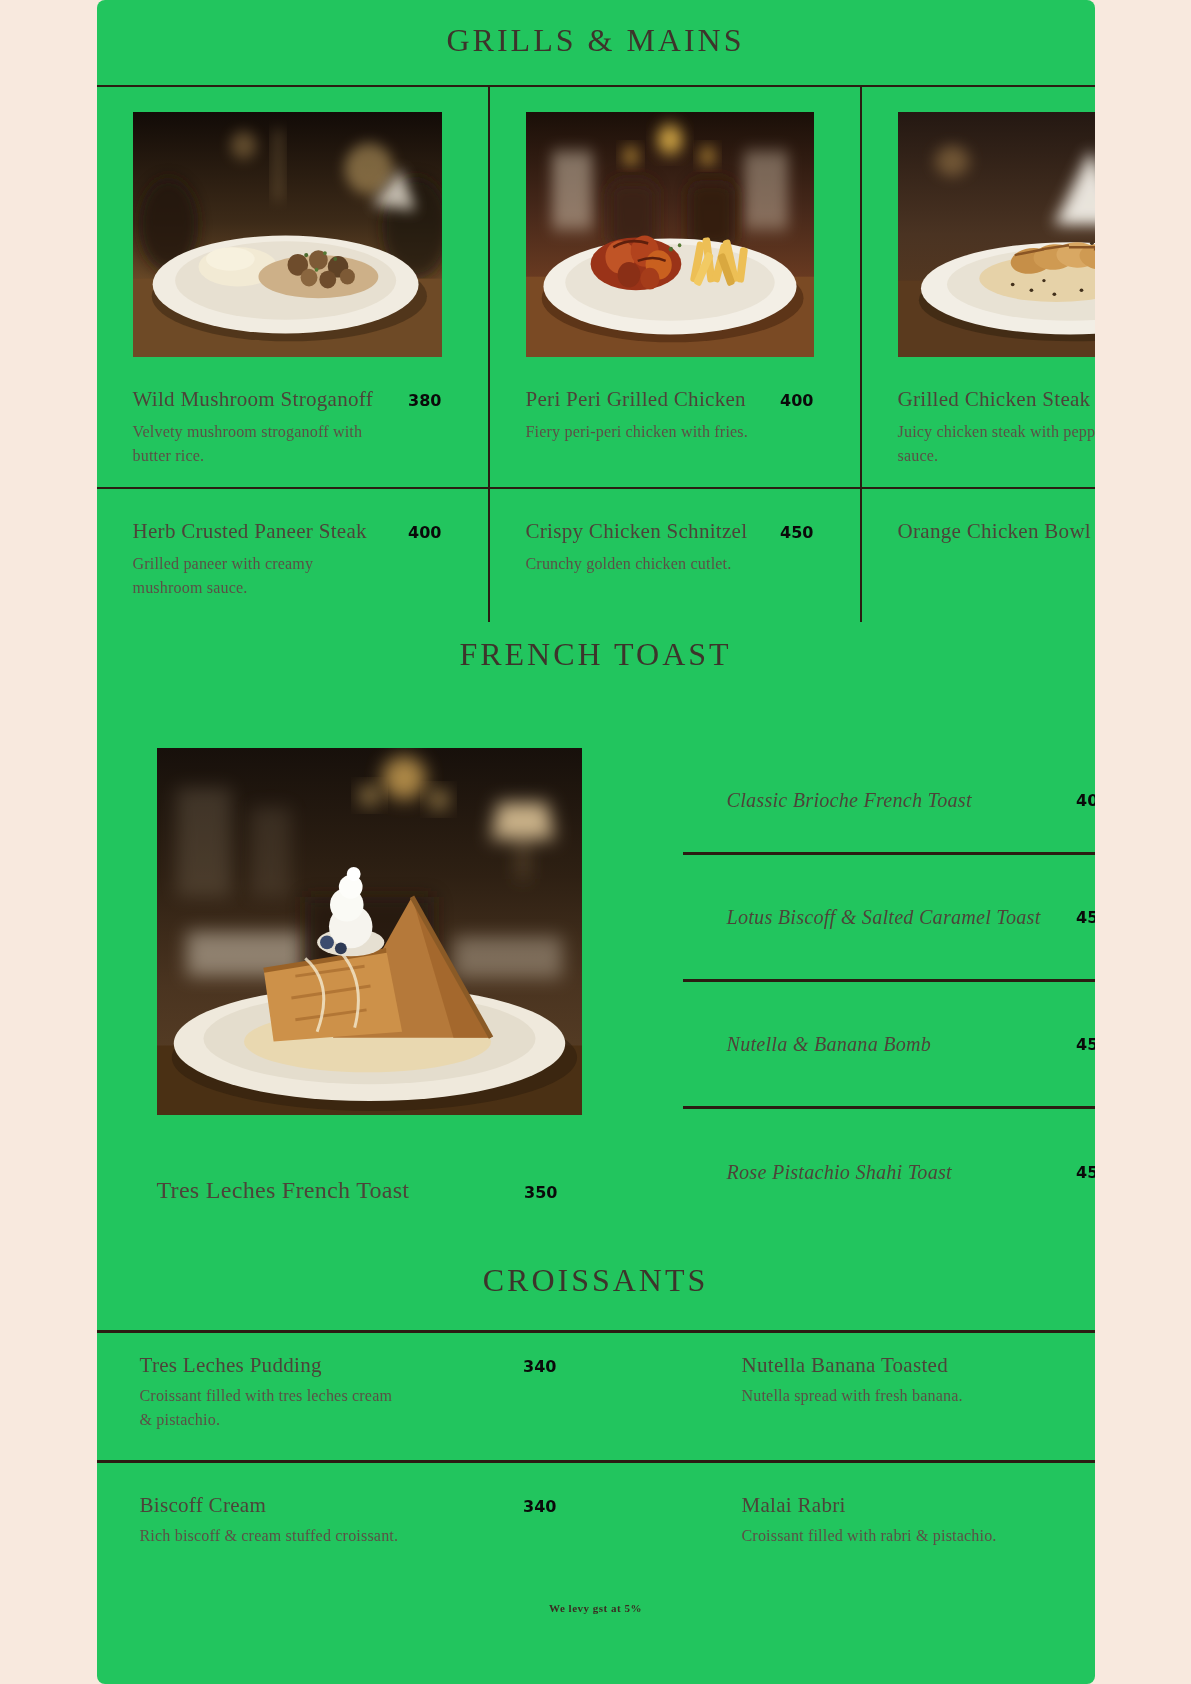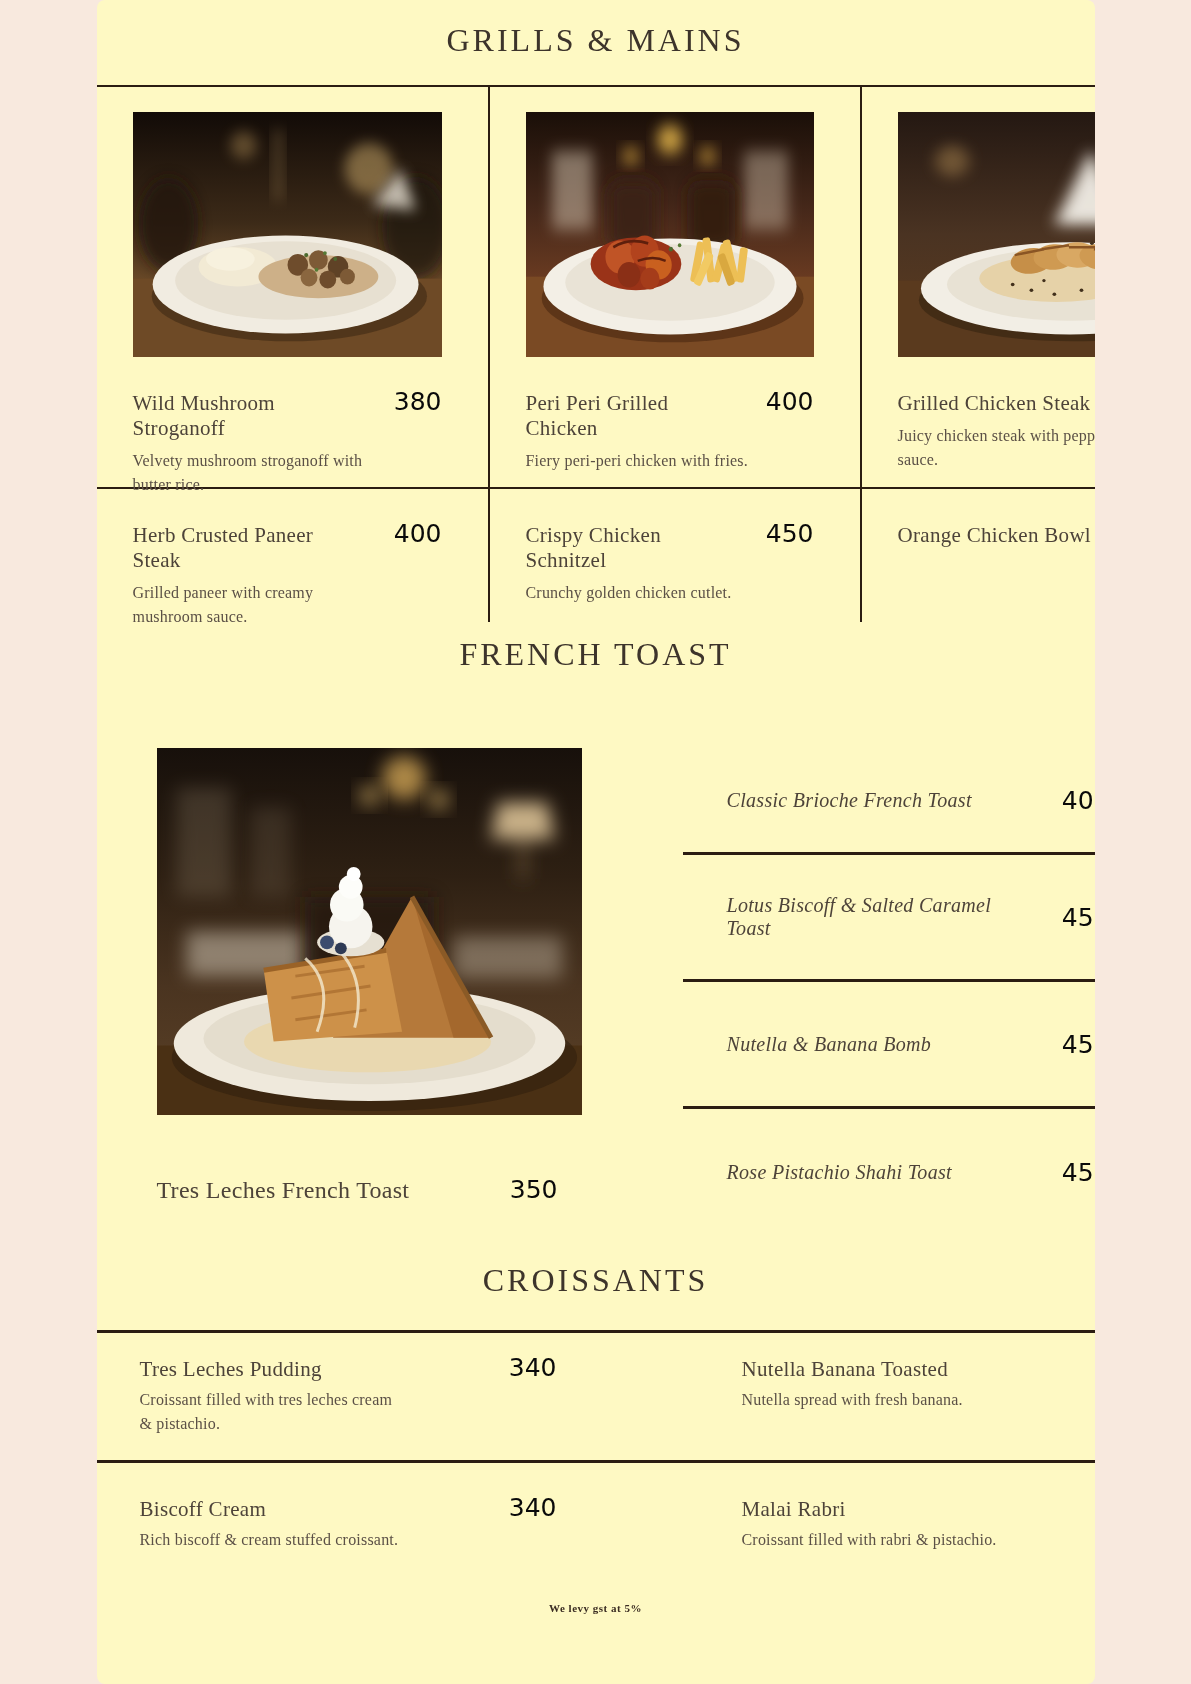--- a/index.html
+++ b/index.html
@@ -1,21 +1,21 @@
 <!DOCTYPE html>
 <html><head>
 <meta charset="utf-8">
 <style>
   * { margin: 0; padding: 0; box-sizing: border-box; }
   html, body { background: #f8e9de; }
   .page {
     position: relative;
     width: 998px;
     height: 1684px;
-    background: #fef9c3;
+    background: #22c55e;
     font-family: "Liberation Serif", serif;
     color: #4d4339;
     overflow: hidden;
     margin: 0 auto;
     border-radius: 8px;
   }
   .section-title {
     position: absolute;
     left: 0; width: 100%;
     text-align: center;
@@ -55,23 +55,23 @@
     margin-top: 30px;
   }
   .g-cell.r2 .name-row { margin-top: 0; }
   .item-name {
     font-size: 21px;
     color: #4d4339;
     letter-spacing: 0.3px;
   }
   .item-price {
     font-family: "DejaVu Sans", sans-serif;
-    font-size: 25px;
+    font-size: 16px;
     color: #0a0a0a;
-    font-weight: 400;
+    font-weight: 700;
     flex: 0 0 auto;
     margin-left: 28px;
   }
   .item-desc {
     margin-top: 8px;
     font-size: 16px;
     line-height: 1.5;
     color: #5b5046;
     max-width: 250px;
     letter-spacing: 0.2px;

